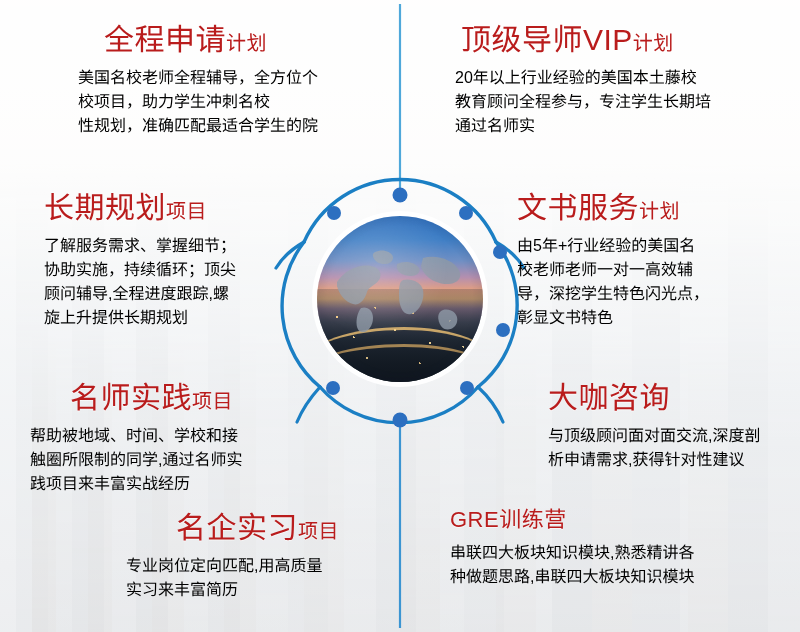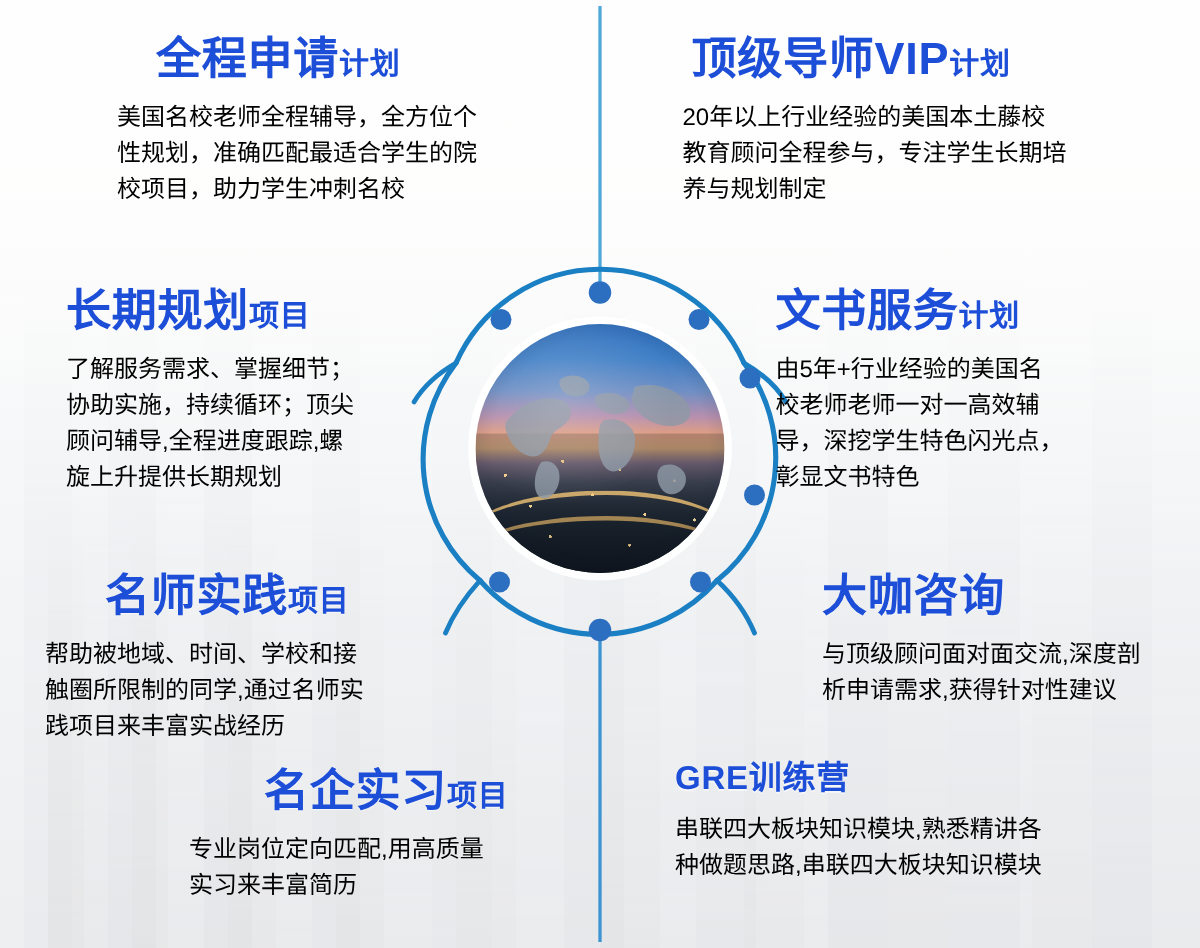--- a/index.html
+++ b/index.html
@@ -136,22 +136,22 @@
   .globe-shade{
     position:absolute;inset:0;border-radius:50%;
     background:radial-gradient(circle at 36% 30%, rgba(255,255,255,.18) 0%, rgba(255,255,255,0) 46%),
                radial-gradient(circle at 50% 50%, rgba(0,0,0,0) 62%, rgba(12,30,60,.34) 100%);
   }
 
   
   .block{position:absolute;}
   .title{
     margin:0;
-    color:#1d4ed8;
-    font-weight:bold;
+    color:#b91c1c;
+    font-weight:normal;
     letter-spacing:.5px;
     line-height:1.05;
     white-space:nowrap;
     text-shadow:0 1px 0 rgba(255,255,255,.55);
   }
   .title .big{font-size:30px;}
   .title .small{font-size:20px;}
   .desc{
     margin:8px 0 0 0;
     color:#2c2c2c;
@@ -243,34 +243,34 @@
     <div class="globe-shade"></div>
   </div>
 
   <div class="block left-block" id="b1">
     <h2 class="title">
       <span class="big">全程申请</span><span class="small">计划</span>
     </h2>
     <p class="desc">
       </p>
       <div>美国名校老师全程辅导，全方位个</div>
+      <div>校项目，助力学生冲刺名校</div>
       <div>性规划，准确匹配最适合学生的院</div>
-      <div>校项目，助力学生冲刺名校</div>
     <p></p>
   </div>
 
   <div class="block right-block" id="b2">
     <h2 class="title">
       <span class="big">顶级导师VIP</span><span class="small">计划</span>
     </h2>
     <p class="desc">
       </p>
       <div>20年以上行业经验的美国本土藤校</div>
       <div>教育顾问全程参与，专注学生长期培</div>
-      <div>养与规划制定</div>
+      <div>通过名师实</div>
     <p></p>
   </div>
 
   <div class="block left-block" id="b3">
     <h2 class="title">
       <span class="big">长期规划</span><span class="small">项目</span>
     </h2>
     <p class="desc">
       </p>
       <div>了解服务需求、掌握细节；</div>

